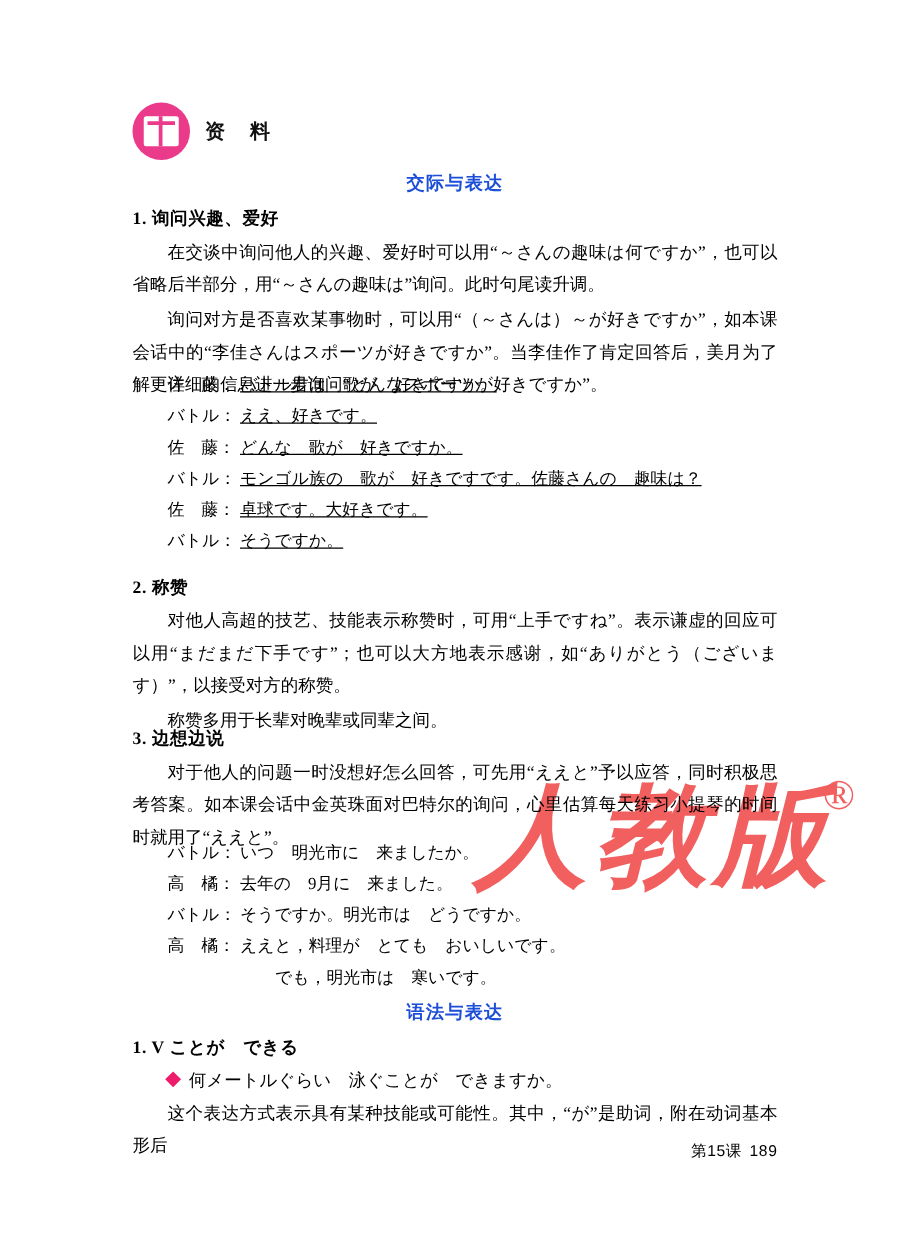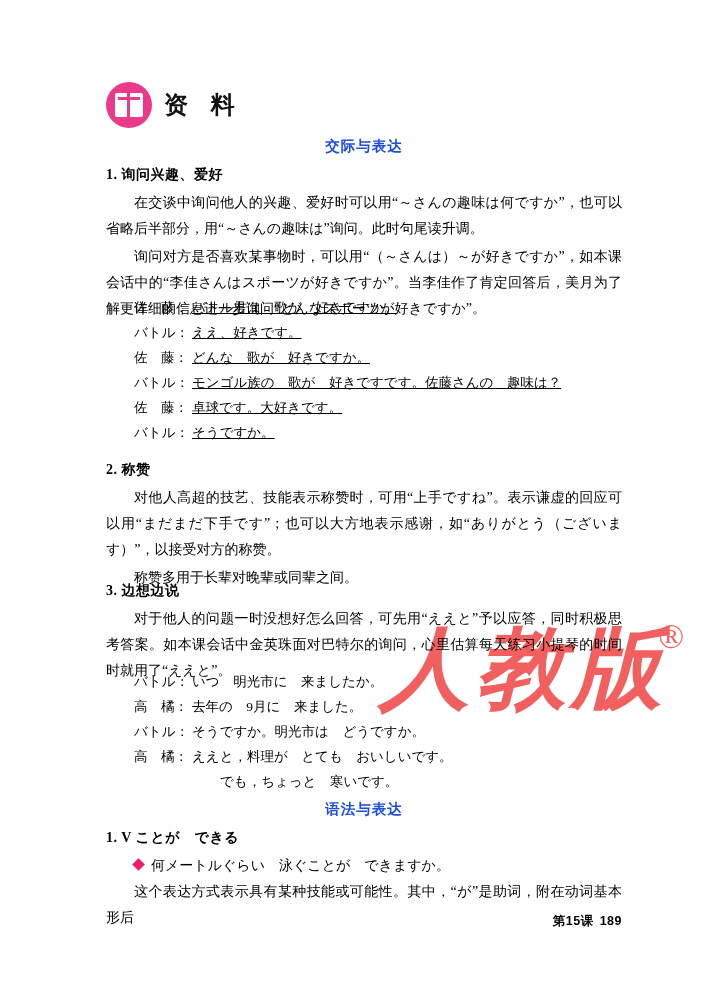--- a/index.html
+++ b/index.html
@@ -92,25 +92,25 @@
   .header-icon .book:before {
     content: "";
     position: absolute;
     left: 3px;
     top: 4px;
     width: 22px;
     height: 3px;
     background: #ec3a8b;
   }
   .header-title {
-    font-size: 24px;
+    font-size: 16px;
     font-weight: bold;
     letter-spacing: 8px;
     color: #111;
-    font-family: Liberation Sans, sans-serif;
+    font-family: Liberation Serif, serif;
   }
 
   .section-heading {
     text-align: center;
     color: #1d4ed8;
     font-weight: bold;
     font-size: 14.5px;
     letter-spacing: 1px;
     font-family: "Liberation Sans", "DejaVu Sans", sans-serif;
   }
@@ -164,21 +164,21 @@
     margin-right: 8px;
     position: relative;
     top: -1px;
   }
 
   .footer {
     position: absolute;
     right: 98px;
     bottom: 78px;
     font-size: 12.5px;
-    font-weight: bold;
+    font-weight: normal;
     font-family: "Liberation Sans", "DejaVu Sans", sans-serif;
     letter-spacing: 0.5px;
   }
   .footer .lesson { margin-right: 6px; }
 </style>
 </head>
 <body>
 
 <div class="page">
 
@@ -245,21 +245,21 @@
       <p class="dialog">
         <span class="spk">高　橘：</span><span>去年の　9月に　来ました。</span>
       </p>
       <p class="dialog">
         <span class="spk">バトル：</span><span>そうですか。明光市は　どうですか。</span>
       </p>
       <p class="dialog">
         <span class="spk">高　橘：</span><span>ええと，料理が　とても　おいしいです。</span>
       </p>
       <p class="dialog">
-        <span class="cont">でも，ちょっと　寒いです。</span>
+        <span class="cont">でも，明光市は　寒いです。</span>
       </p>
     </div>
 
     <div class="body-col" style="top:800px;">
       <div class="section-heading">语法与表达</div>
     </div>
 
     <div class="body-col" style="top:829px;">
       <div class="num-heading">1. V ことが　できる</div>
       <div class="bullet-line">

